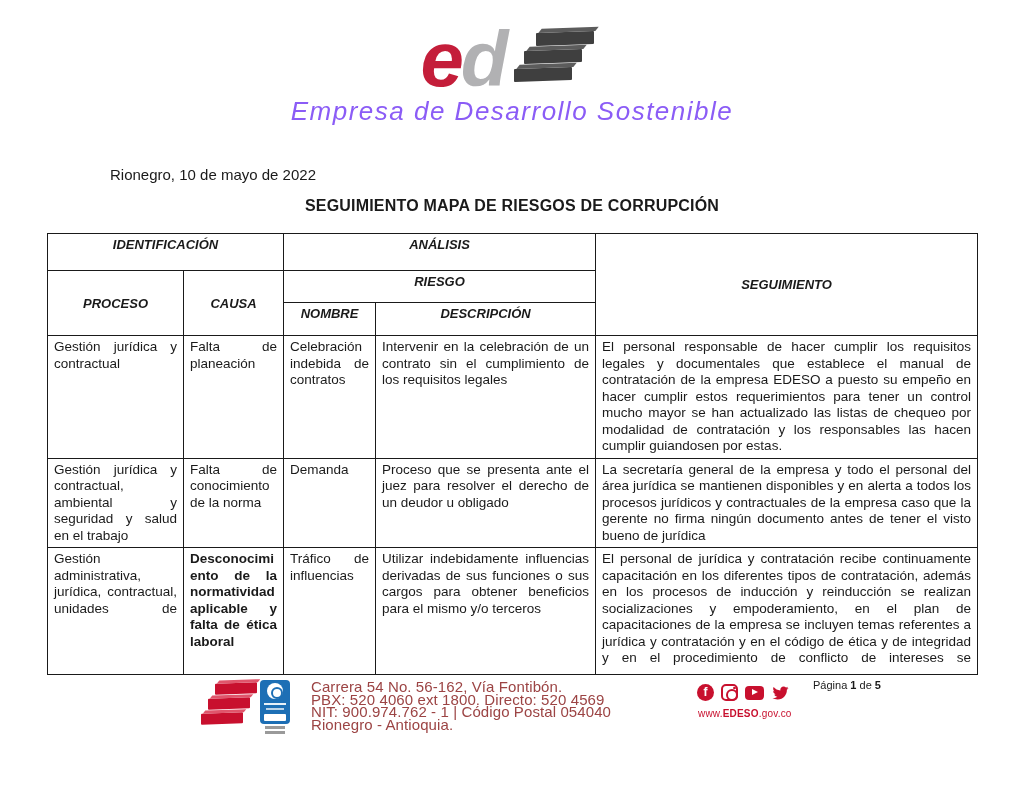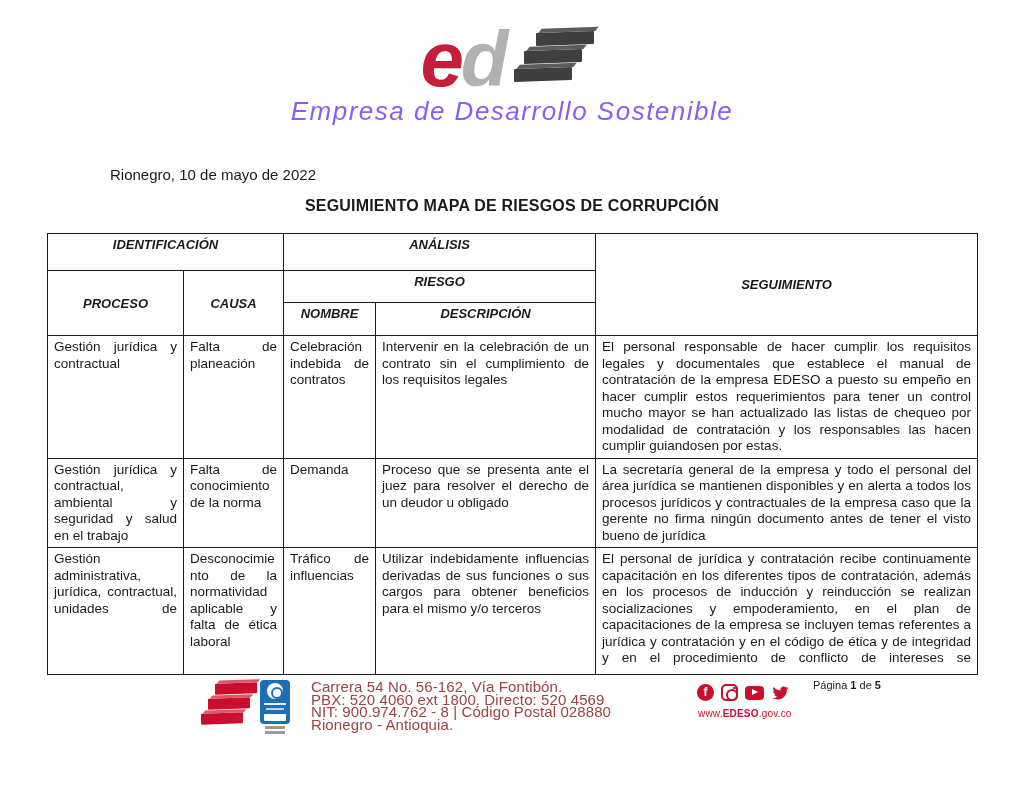--- a/index.html
+++ b/index.html
@@ -36,21 +36,21 @@
   table.risk { position:absolute; top:233px; left:47px; width:930px;
     border-collapse:collapse; table-layout:fixed; }
   table.risk th, table.risk td { border:1px solid #1a1a1a; }
   table.risk th { font-size:13px; font-weight:bold; text-align:center; padding:3px 4px;font-style:italic; }
   table.risk td { font-size:13.5px; line-height:16.5px; padding:3px 6px;
     vertical-align:top; text-align:justify; }
   th.va-top { vertical-align:top; padding-top:5px; }
   th.va-mid { vertical-align:middle; }
   td.va-bottom { vertical-align:bottom; padding-bottom:10px; }
   .jlast { text-align-last:justify;margin-left:16px; }
-  .bw { overflow-wrap:break-word; word-break:break-word; }
+  .bw { overflow-wrap:break-word; word-break:break-word;font-weight:bold; }
   tr.h1 { height:37px; } tr.h2 { height:32px; } tr.h3 { height:33px; }
   tr.r1 { height:119px; } tr.r2 { height:81px; } tr.r3 { height:127px; }
 
   
   .footer { position:absolute; left:0; top:674px; width:100%; height:75px; }
   .f-bars { position:absolute; left:201px; top:9px; display:flex; flex-direction:column; gap:4px; }
   .f-bars .fbar { width:42px; height:11px; background:#C8102E; border-radius:1px;
     transform:skewY(-2deg); position:relative; }
   .f-bars .fbar::before { content:""; position:absolute; top:-3px; left:3px; right:-2px;
     height:3px; background:#e0556b; transform:skewX(-40deg); }
@@ -176,21 +176,21 @@
       </div>
       <div class="badge-foot">
           <i></i>
           <i></i>
         </div>
     </div>
 
     <div class="f-address">
       <div>Carrera 54 No. 56-162, Vía Fontibón.</div>
       <div>PBX: 520 4060 ext 1800. Directo: 520 4569</div>
-      <div>NIT: 900.974.762 - 8 | Código Postal 028880</div>
+      <div>NIT: 900.974.762 - 1 | Código Postal 054040</div>
       <div>Rionegro - Antioquia.</div>
     </div>
 
     <div class="f-social">
       <span class="icon-fb"></span>
       <span class="icon-ig"></span>
       <span class="icon-yt"></span>
       <svg class="icon-tw" viewBox="0 0 512 512" xmlns="http://www.w3.org/2000/svg">
         <path fill="#C8102E" d="M459.37 151.716c.325 4.548.325 9.097.325 13.645 0 138.72-105.583 298.558-298.558 298.558-59.452 0-114.68-17.219-161.137-47.106 8.447.974 16.568 1.299 25.34 1.299 49.055 0 94.213-16.568 130.274-44.832-46.132-.975-84.792-31.188-98.112-72.772 6.498.974 12.995 1.624 19.818 1.624 9.421 0 18.843-1.3 27.614-3.573-48.081-9.747-84.143-51.98-84.143-102.985v-1.299c13.969 7.797 30.214 12.67 47.431 13.319-28.264-18.843-46.781-51.005-46.781-87.391 0-19.492 5.197-37.36 14.294-52.954 51.655 63.675 129.3 105.258 216.365 109.807-1.624-7.797-2.599-15.918-2.599-24.04 0-57.828 46.782-104.934 104.934-104.934 30.213 0 57.502 12.67 76.67 33.137 23.715-4.548 46.456-13.32 66.599-25.34-7.798 24.366-24.366 44.833-46.132 57.827 21.117-2.273 41.584-8.122 60.426-16.243-14.292 20.791-32.161 39.308-52.628 54.253z"></path>
       </svg>

